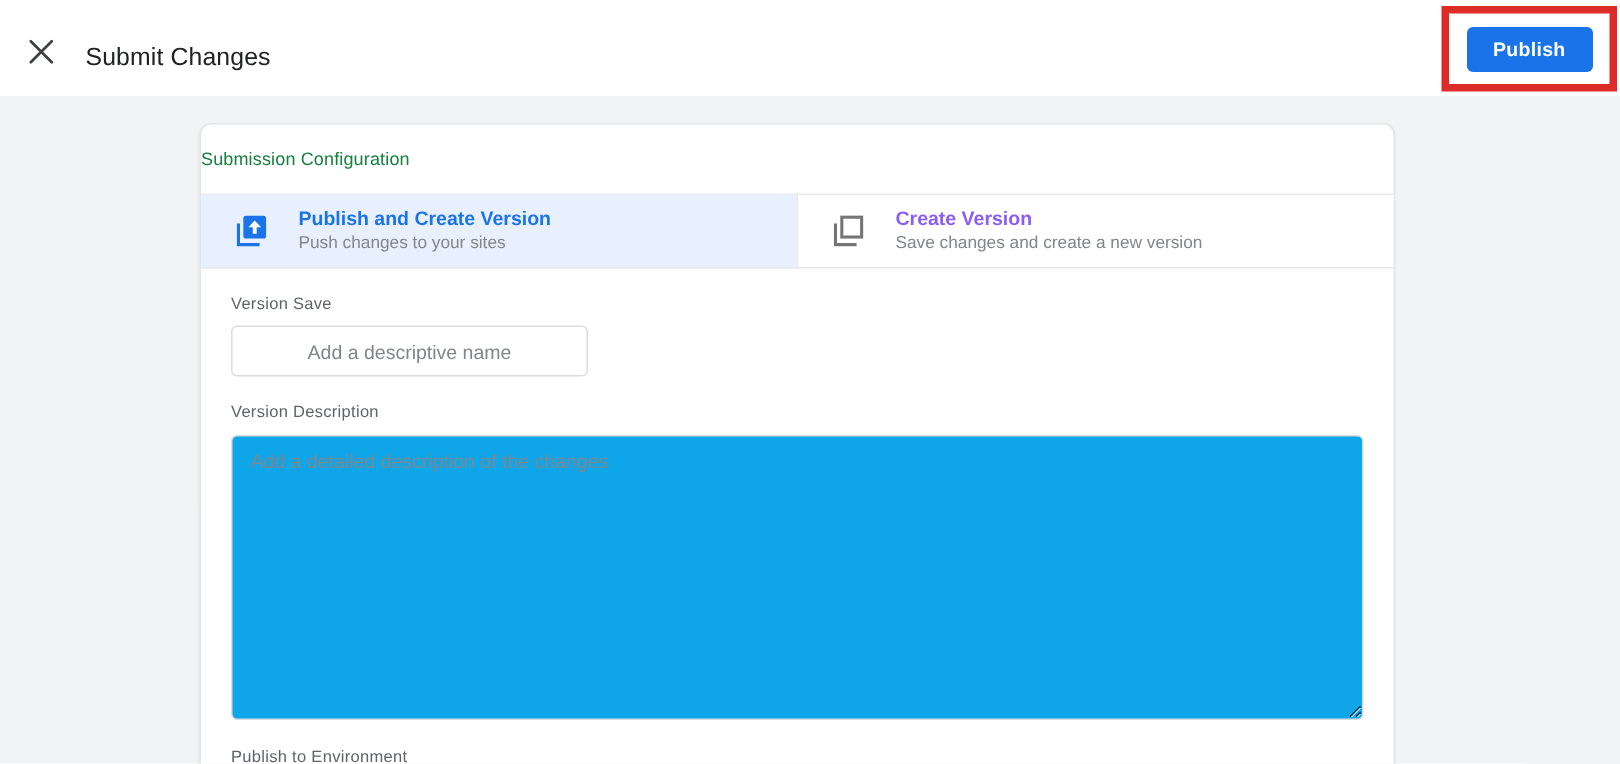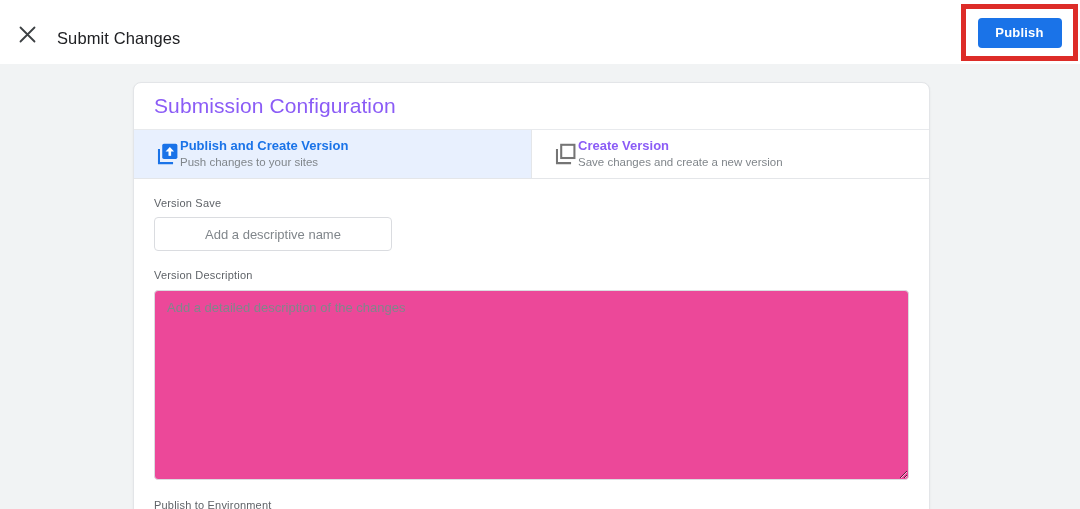--- a/index.html
+++ b/index.html
@@ -45,29 +45,29 @@
   
   .card {
     position: absolute; left: 133px; top: 82px; width: 797px; height: 620px;
     background: #ffffff;
     border: 1px solid #e3e5e8;
     border-radius: 8px 8px 0 0;
     box-shadow: 0 1px 2px rgba(60,64,67,0.08);
     overflow: hidden;
   }
   .card-header {
-    height: 46px; padding-left: 20px;
+    height: 46px; 
     display: flex; align-items: center;
-    font-size: 21px; color: #8b5cf6; letter-spacing: 0.1px;
+    font-size: 12px; color: #15803d; letter-spacing: 0.1px;
   }
 
   
   .tabs { display: flex; height: 50px; border-top: 1px solid #e8eaed; border-bottom: 1px solid #e4e6e9; }
   .tab {
-    flex: 1 1 0; display: flex; align-items: center; 
+    flex: 1 1 0; display: flex; align-items: center; gap: 19px;
     padding-left: 20px; cursor: pointer; background: #ffffff;
   }
   .tab + .tab { border-left: 1px solid #e4e6e9; }
   .tab.selected { background: #e8f0fe; }
   .tab-icon { width: 26px; height: 26px; flex: 0 0 auto; }
   .tab-title { font-size: 13px; font-weight: 700; color: #8b5cf6; line-height: 1.25; }
   .tab.selected .tab-title { color: #1a73e8; }
   .tab-sub { font-size: 11.5px; color: #80868b; line-height: 1.3; margin-top: 1px; }
 
   
@@ -84,21 +84,21 @@
     outline: none; background: #fff; text-align: center;
   }
   .text-input::placeholder, .text-area::placeholder { color: #80868b; opacity: 1; }
   .label-gap { margin-top: 18px; }
   .text-area {
     margin-top: 9px; display: block;
     width: 755px; height: 190px;
     border: 1px solid #dadce0; border-radius: 4px;
     padding: 9px 12px; font-size: 13px; color: #202124;
     font-family: "Liberation Sans", sans-serif;
-    outline: none; resize: both; background: #ec4899;
+    outline: none; resize: both; background: #0ea5e9;
   }
   .env-label { margin-top: 19px; }
 </style>
 </head>
 <body>
 
 <div class="topbar">
   <button class="close-btn">
     <span style="display:flex;">
       <svg width="17" height="17" viewBox="0 0 17 17">

